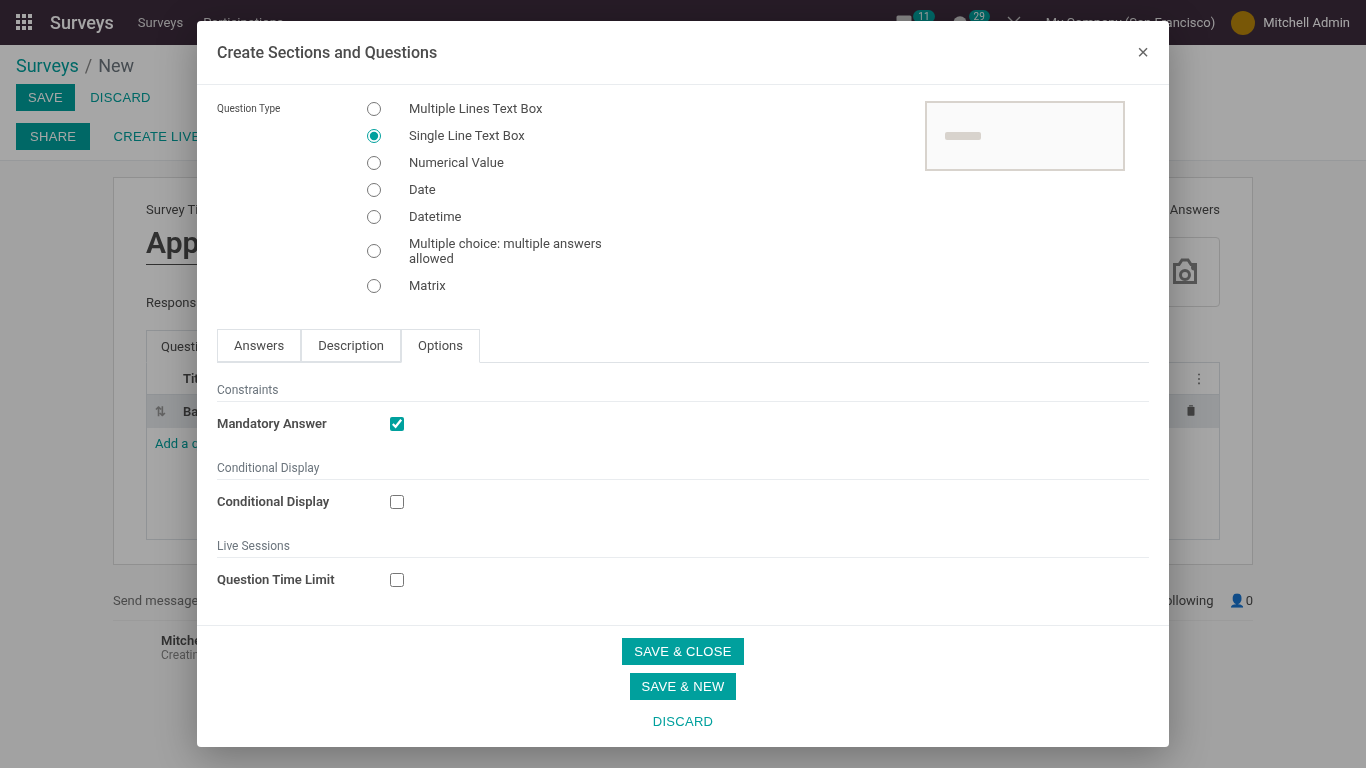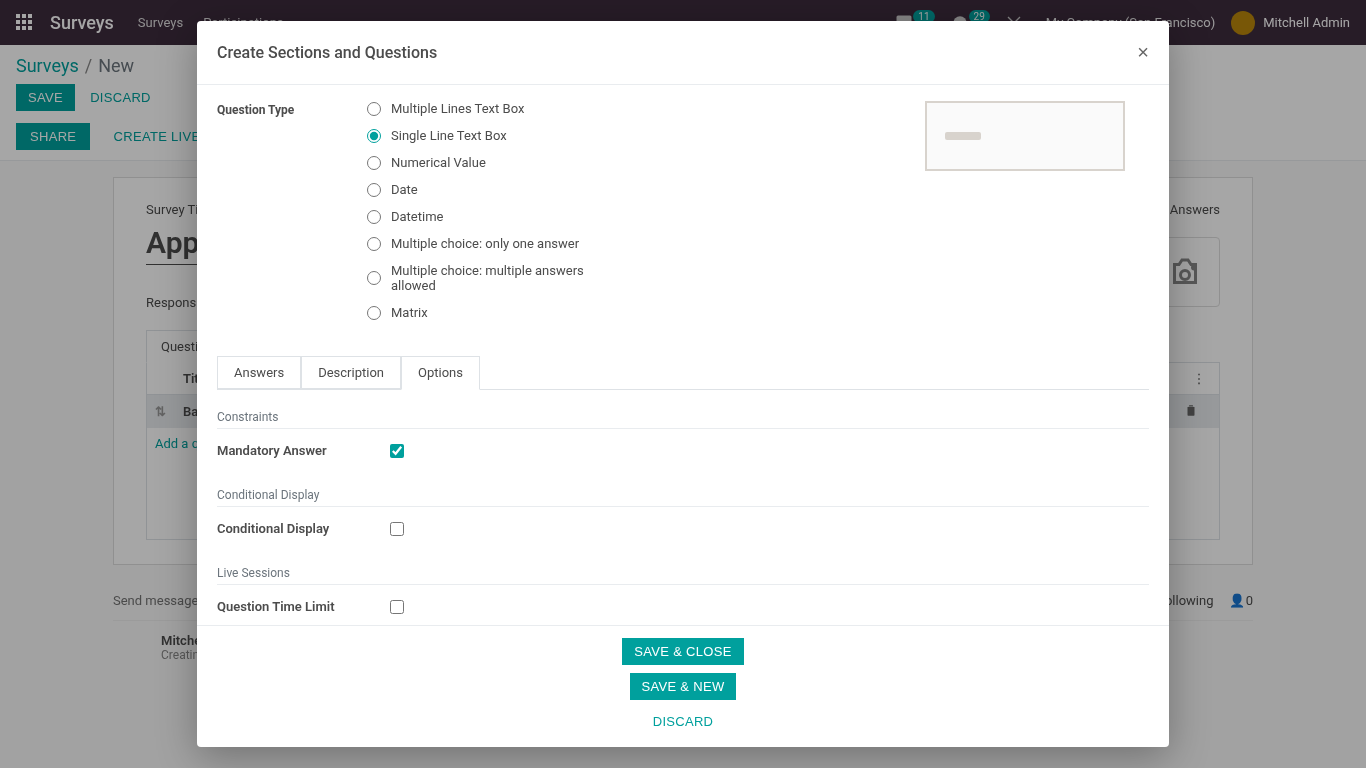--- a/index.html
+++ b/index.html
@@ -48,23 +48,23 @@
 
 .modal { position: absolute; top: 21px; left: 197px; width: 972px; height: 726px; background: #fff; border-radius: 4px; box-shadow: 0 10px 40px rgba(0,0,0,0.3); display: flex; flex-direction: column; }
 .modal-header { padding: 20px 20px; border-bottom: 1px solid #e9ecef; display: flex; align-items: center; }
 .modal-title { font-size: 16px; font-weight: 500; color: #4c4c4c; flex: 1; }
 .modal-close { font-size: 20px; color: #666; cursor: pointer; background: none; border: none; font-weight: 300; }
 .modal-body { flex: 1; overflow-y: auto; padding: 16px 20px; position: relative; }
 .modal-footer { padding: 12px 20px; border-top: 1px solid #e9ecef; display: flex; gap: 8px; align-items: center; flex-direction: column; }
 
 
 .qtype-row { display: flex; align-items: flex-start; }
-.qtype-label { width: 150px; font-weight: 700; color: #4c4c4c; font-size: 12px; padding-top: 2px; }
+.qtype-label { width: 150px; font-weight: 400; color: #4c4c4c; font-size: 10px; padding-top: 2px; }
 .qtype-options { flex: 1; }
-.radio-row { display: flex; align-items: center; margin-bottom: 12px; }
+.radio-row { display: flex; align-items: center; margin-bottom: 12px; gap: 18px; }
 .radio-row input[type=radio] { margin-right: 10px; accent-color: #00a09d; width: 14px; height: 14px; }
 .radio-row label { font-size: 13px; color: #4c4c4c; cursor: pointer; }
 .preview-box { position: absolute; top: 16px; right: 44px; width: 200px; height: 70px; border: 2px solid #d8d3cd; background: #fafafa; display: flex; align-items: center; padding: 0 18px; }
 .preview-line { width: 36px; height: 8px; background: #d8d3cd; border-radius: 2px; }
 
 .modal-tabs { display: flex; border-bottom: 1px solid #dee2e6; margin-top: 24px; }
 .modal-tab { padding: 8px 16px; border: 1px solid transparent; cursor: pointer; color: #4c4c4c; font-size: 13px; background: #fff; }
 .modal-tab.bordered { border: 1px solid #dee2e6; border-bottom-color: #dee2e6; }
 .modal-tab.active { border: 1px solid #dee2e6; border-bottom-color: #fff; margin-bottom: -1px; }
 
@@ -224,24 +224,20 @@
         <div class="radio-row">
             <input type="radio" name="qt" style="">
             <label>Date</label>
           </div>
         <div class="radio-row">
             <input type="radio" name="qt" style="">
             <label>Datetime</label>
           </div>
         <div class="radio-row">
             <input type="radio" name="qt" style="">
-            <label>Multiple choice: only one answer</label>
-          </div>
-        <div class="radio-row">
-            <input type="radio" name="qt" style="">
             <label style="max-width:200px;">Multiple choice: multiple answers allowed</label>
           </div>
         <div class="radio-row">
             <input type="radio" name="qt" style="">
             <label>Matrix</label>
           </div>
       </div>
     </div>
 
     <div class="modal-tabs">

